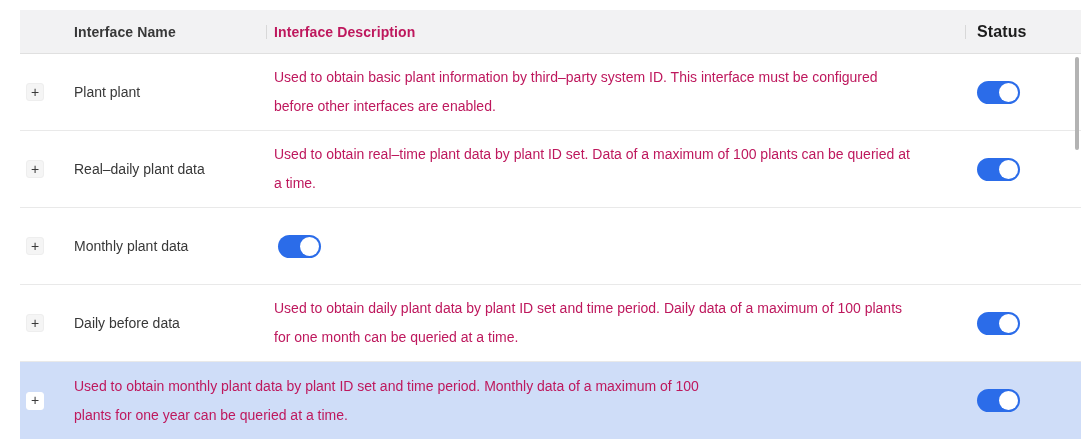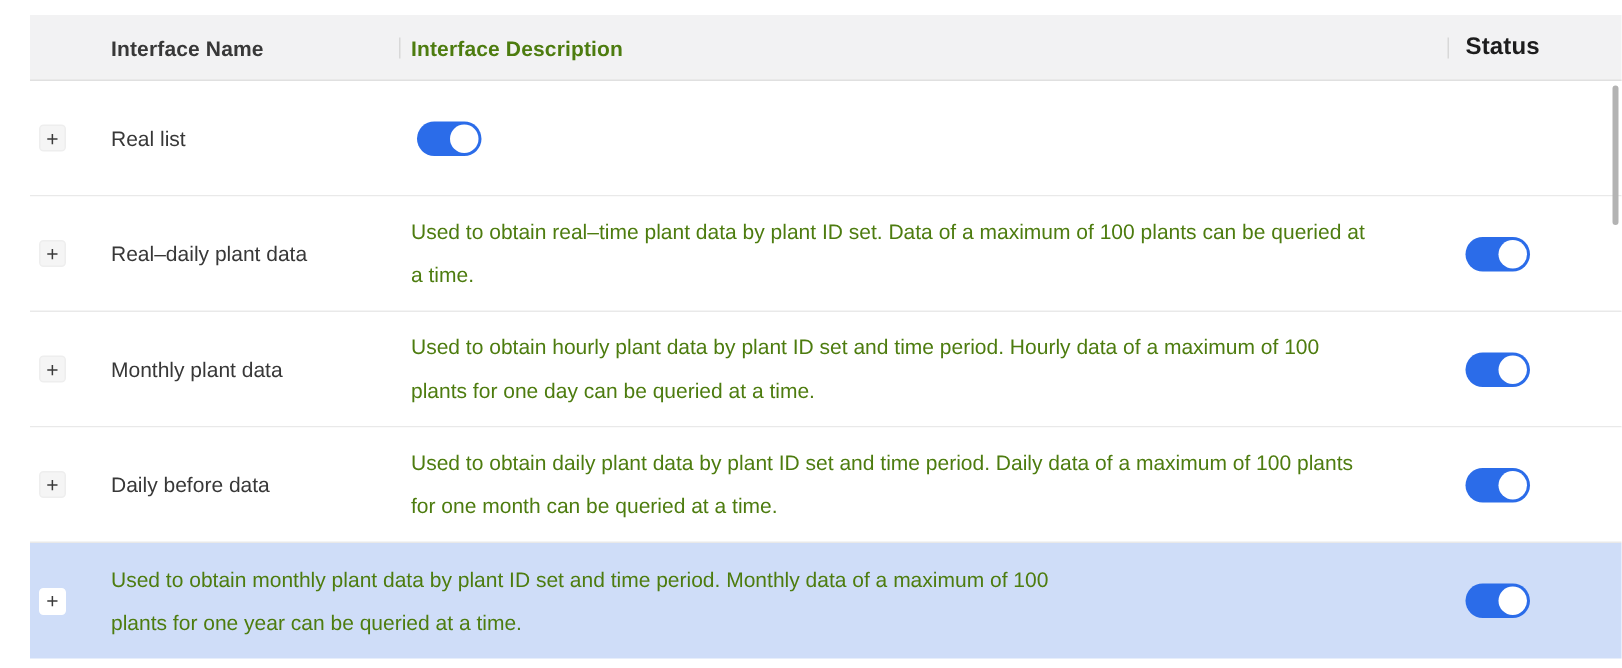--- a/index.html
+++ b/index.html
@@ -52,21 +52,21 @@
     font-size: 14px;
     color: #383838;
     flex-shrink: 0;
   }
   .cell-desc {
     flex: 1;
     padding-left: 8px;
     padding-right: 14px;
     box-sizing: border-box;
     font-size: 14px;
-    color: #4d7c0f;
+    color: #be185d;
     line-height: 29px;
     white-space: pre-line;
     position: relative;
   }
   .cell-status {
     width: 128px;
     padding-left: 12px;
     box-sizing: border-box;
     display: flex;
     align-items: center;
@@ -162,21 +162,23 @@
     <div class="cell-desc th" style="line-height:normal; white-space:normal;">Interface Description</div>
     <div class="cell-status th">Status</div>
   </div>
   <div id="tbody">
   <div class="trow">
     <div class="cell cell-expand">
       <button class="expand-btn">
         <span class="plus">+</span>
       </button>
     </div>
-    <div class="cell cell-name">Real list</div>
+    <div class="cell cell-name">Plant plant</div>
+    <div class="cell cell-desc">Used to obtain basic plant information by third–party system ID. This interface must be configured
+before other interfaces are enabled.</div>
     <div class="cell cell-status">
       <div class="toggle on">
         <div class="knob"></div>
       </div>
     </div>
   </div>
 
   <div class="trow">
     <div class="cell cell-expand">
       <button class="expand-btn">
@@ -193,22 +195,20 @@
     </div>
   </div>
 
   <div class="trow">
     <div class="cell cell-expand">
       <button class="expand-btn">
         <span class="plus">+</span>
       </button>
     </div>
     <div class="cell cell-name">Monthly plant data</div>
-    <div class="cell cell-desc">Used to obtain hourly plant data by plant ID set and time period. Hourly data of a maximum of 100
-plants for one day can be queried at a time.</div>
     <div class="cell cell-status">
       <div class="toggle on">
         <div class="knob"></div>
       </div>
     </div>
   </div>
 
   <div class="trow">
     <div class="cell cell-expand">
       <button class="expand-btn">

